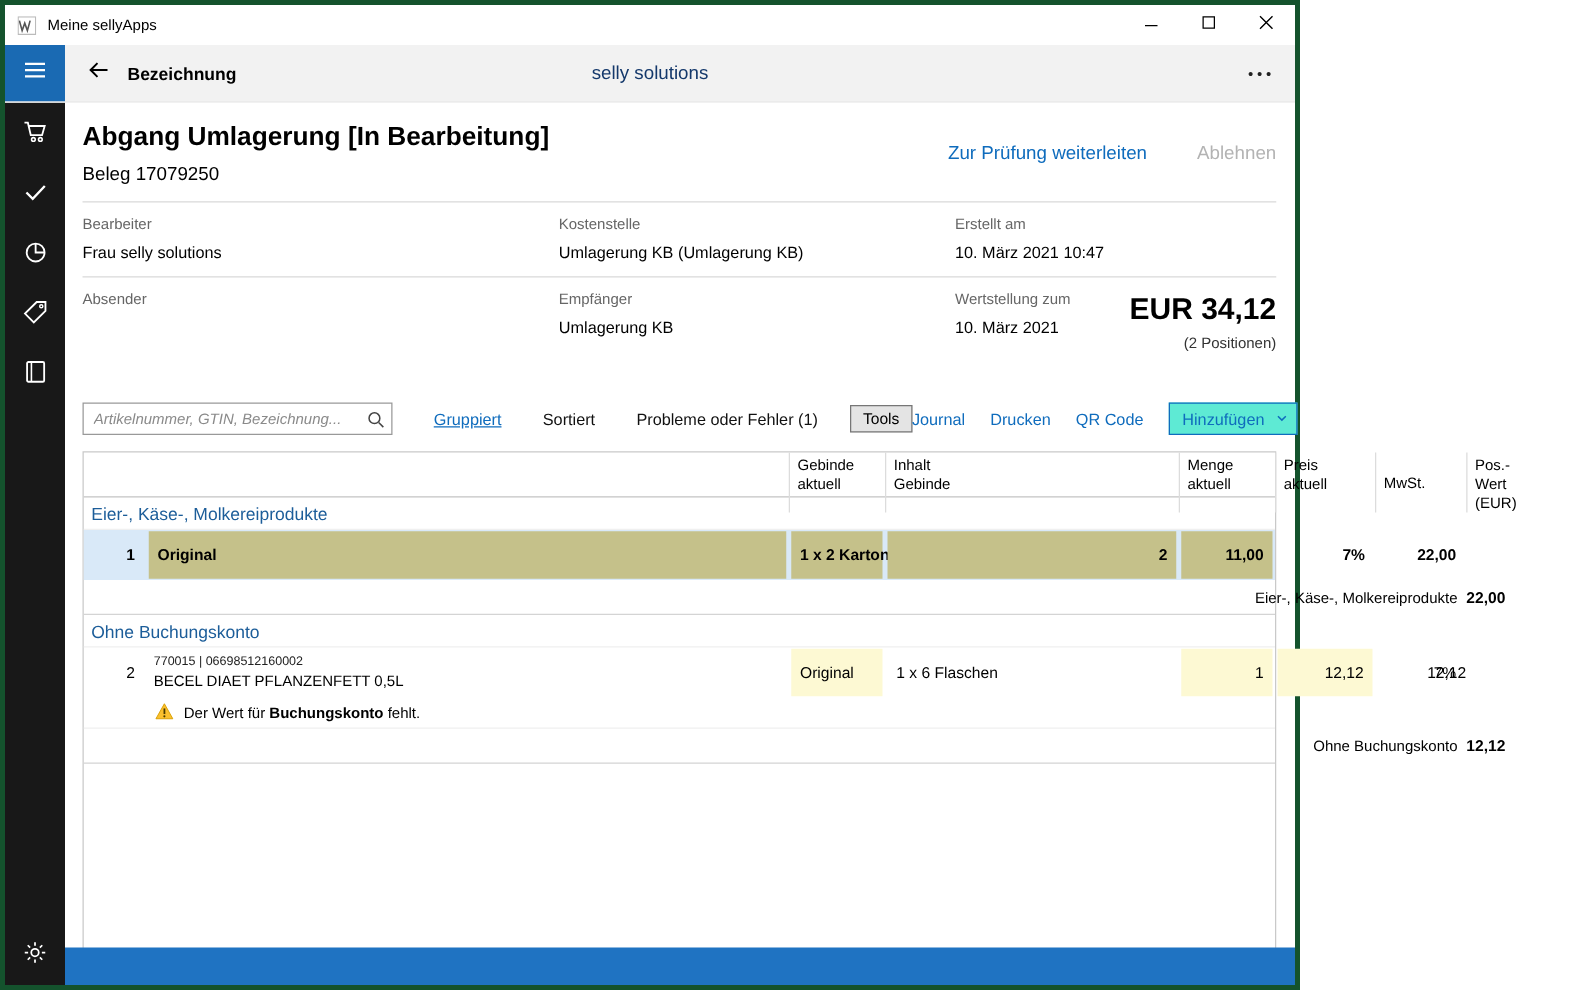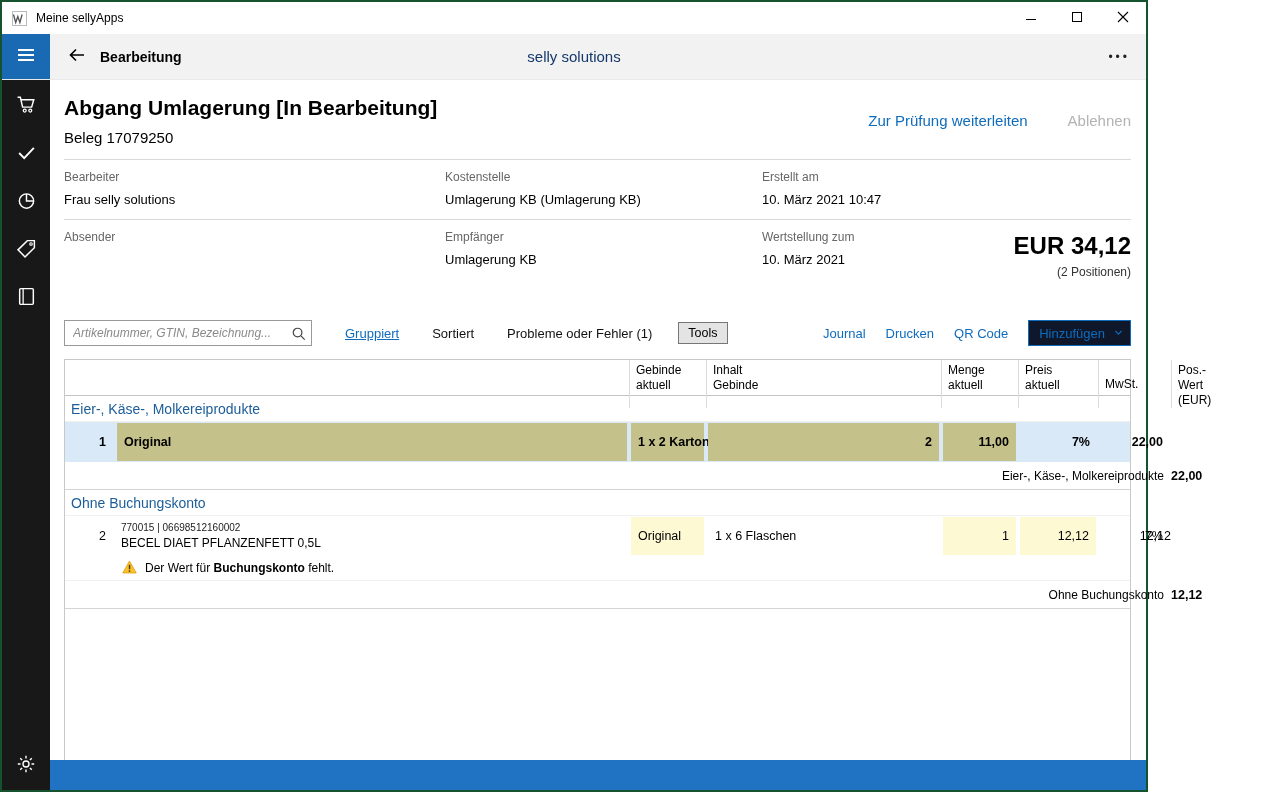--- a/index.html
+++ b/index.html
@@ -1,18 +1,18 @@
 <!DOCTYPE html>
 <html><head>
 <meta charset="utf-8">
 <style>
   * { margin:0; padding:0; box-sizing:border-box; }
   html,body { width:1268px; height:792px; overflow:hidden; }
   body { font-family:"Liberation Sans","DejaVu Sans",sans-serif; color:#000; background:#fff; }
-  .window { width:1148px; height:792px; display:flex; flex-direction:column; border:2px solid #14532d;justify-content:flex-end; }
+  .window { width:1040px; height:792px; display:flex; flex-direction:column; border:4px solid #14532d;justify-content:flex-end; }
 
   
   .titlebar { height:32px; background:#fff; display:flex; align-items:center; flex:0 0 auto; }
   .tb-icon { width:16px; height:16px; margin:0 8px 0 10px; display:flex; align-items:center; }
   .tb-title { font-size:12px; }
   .tb-controls { margin-left:auto; display:flex; height:100%; }
   .tb-btn { width:46px; height:100%; display:flex; align-items:center; justify-content:center; }
 
   
   .appheader { height:46px; background:#f2f2f2; display:flex; align-items:center; position:relative; flex:0 0 auto; border-bottom:1px solid #e9e9e9; }
@@ -52,21 +52,21 @@
   .toolbar { display:flex; align-items:center; margin-top:29px; font-size:13px; height:26px; }
   .searchbox { width:248px; height:26px; border:1px solid #999; display:flex; align-items:center; background:#fff; flex:0 0 auto; }
   .searchbox input { flex:1; min-width:0; border:none; outline:none; font-style:italic; font-size:12px; padding:0 2px 0 8px; font-family:inherit; background:transparent; }
   .searchbox input::placeholder { color:#8a8a8a; font-style:italic; }
   .sicon { width:26px; display:flex; justify-content:center; align-items:center; }
   .t-item { margin-left:33px; color:#111; white-space:nowrap; }
   .t-link { color:#0f6cbd; text-decoration:underline; }
   .tools-btn { margin-left:26px; background:#e4e4e4; border:1px solid #767676; font-size:12.5px; padding:3px 9px; font-family:inherit; }
   .t-right { margin-left:auto; display:flex; align-items:center; gap:20px; }
   .t-right .rlink { color:#0f6cbd; white-space:nowrap; }
-  .add-btn { border:1px solid #0f6cbd; color:#0f6cbd; height:26px; display:flex; align-items:center; padding:0 6px 0 10px; gap:8px; background:#0f172a; font-size:13px; white-space:nowrap; }
+  .add-btn { border:1px solid #0f6cbd; color:#0f6cbd; height:26px; display:flex; align-items:center; padding:0 6px 0 10px; gap:8px; background:#5eead4; font-size:13px; white-space:nowrap; }
 
   
   .postable { margin-top:13px; border:1px solid #c9c9c9; height:407px; font-size:12.5px; display:flex; flex-direction:column; background:#fff; }
   .grid { display:grid; grid-template-columns:50px 514px 77px 235px 77px 80px 73px 1fr; }
   .thead { height:36px; border-bottom:1px solid #c4c4c4; flex:0 0 auto; }
   .hc { padding:3px 0 0 6px; font-size:12px; line-height:15px; }
   .hc.sep { border-left:1px solid #dcdcdc; }
   .hc.mid { display:flex; align-items:center; padding-top:0; }
   .group-title { height:26px; display:flex; align-items:flex-end; padding:0 0 4px 6px; color:#1c5d99; font-size:14px; border-bottom:1px solid #f0f0f0; flex:0 0 auto; }
   .prow { height:40px; flex:0 0 auto; }
@@ -124,21 +124,21 @@
     <div class="menu-btn">
       <span><svg width="20" height="20" viewBox="0 0 20 20">
             <path d="M2 5h16M2 10h16M2 15h16" stroke="#fff" stroke-width="1.8"></path>
           </svg></span>
     </div>
     <div class="back-btn">
       <span><svg width="20" height="20" viewBox="0 0 20 20">
             <path d="M17 10H3.5M9 4.5L3.5 10 9 15.5" fill="none" stroke="#000" stroke-width="1.6"></path>
           </svg></span>
     </div>
-    <span class="hdr-title">Bearbeitung</span>
+    <span class="hdr-title">Bezeichnung</span>
     <span class="hdr-center">selly solutions</span>
     <span class="hdr-more">•••</span>
   </div>
 
   <div class="appbody">
 
     <div class="sidebar">
       <div class="side-item">
         <span><svg width="21" height="21" viewBox="0 0 20 20">
               <path d="M1.5 3h2.6l2.2 9.5h8.6l2-7H5.2" fill="none" stroke="#fff" stroke-width="1.4"></path>

